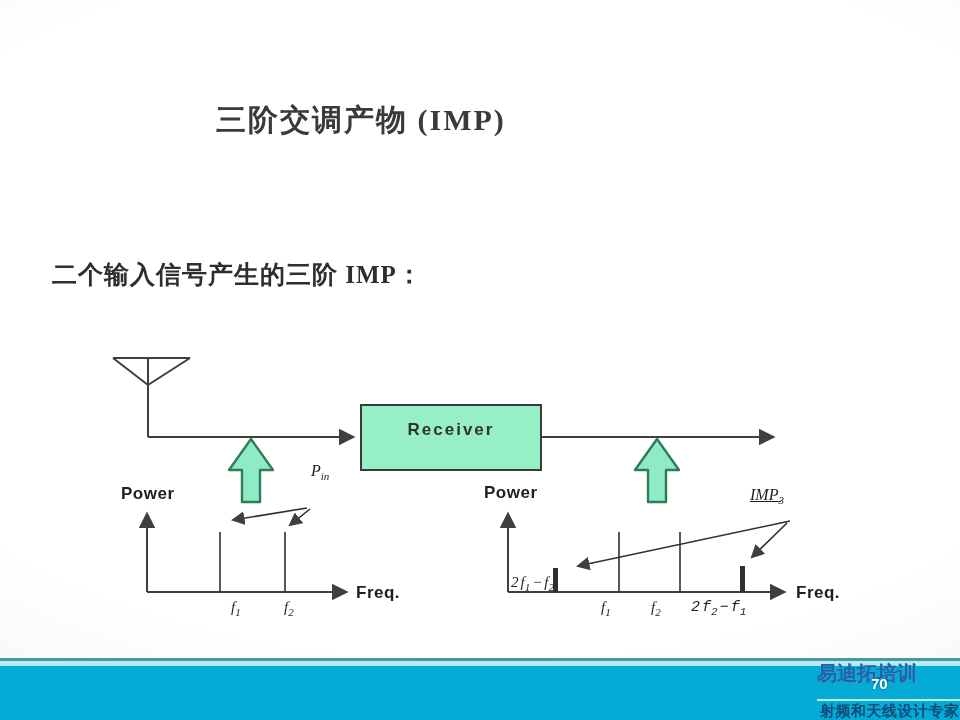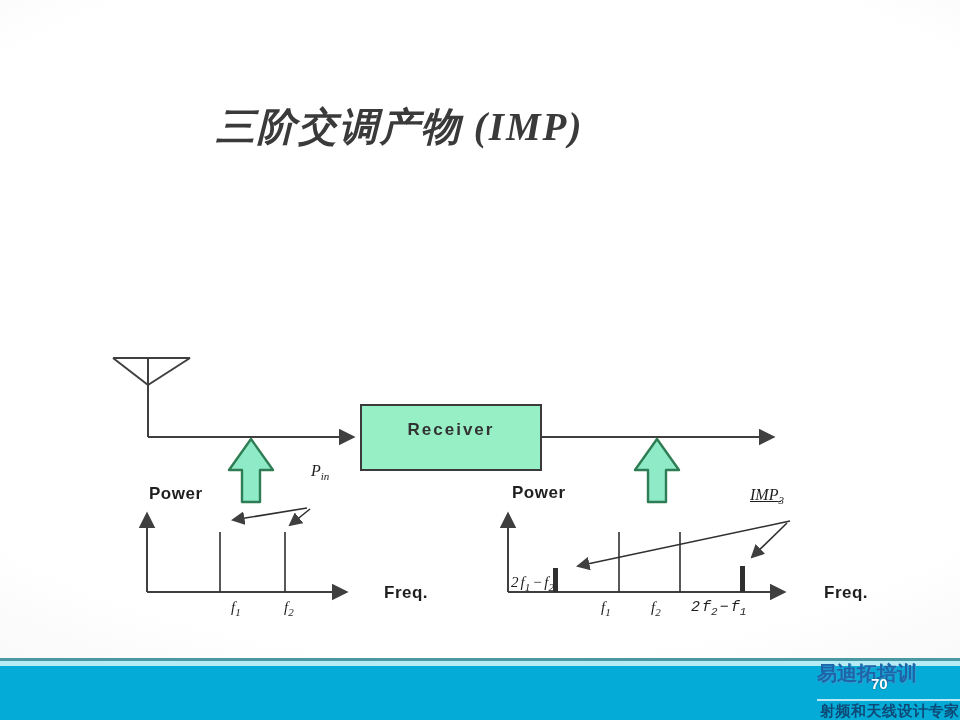--- a/index.html
+++ b/index.html
@@ -5,39 +5,38 @@
   html,body{margin:0;padding:0;background:#888;}
   .slide{
     position:relative;width:960px;height:720px;overflow:hidden;
     background:
       radial-gradient(ellipse 130% 95% at 50% 42%, #ffffff 52%, #f3f3f4 78%, #e9e9ea 100%);
     font-family:"Liberation Sans","DejaVu Sans",sans-serif;
   }
   
   .title{
     position:absolute;left:216px;top:100px;
-    font-size:39px;font-weight:bold;color:#3a3a3a;letter-spacing:2px;
+    font-size:30px;font-weight:bold;color:#3a3a3a;letter-spacing:2px;
     font-family:"Liberation Serif","DejaVu Serif",serif;
-    font-style:italic;
   }
   .body-line{
     position:absolute;left:52px;
     font-size:25px;font-weight:600;color:#2e2e2e;letter-spacing:1px;
     font-family:"Liberation Serif","DejaVu Serif",serif;
     white-space:nowrap;
   }
   .body-line.l1{top:210px;}
   .body-line.l2{top:258px;}
   
   svg.diagram{position:absolute;left:0;top:0;z-index:1;}
   .shape-line{stroke:#3f3f3f;stroke-width:2;fill:none;}
   .thin-line{stroke:#2f2f2f;stroke-width:1.6;fill:none;}
   .block-arrow{stroke:#2e7d54;stroke-width:2.4;stroke-linejoin:round;}
   .lbl{position:absolute;z-index:2;white-space:nowrap;}
-  .axis-lbl{font-size:17px;font-weight:bold;color:#1f1f1f;letter-spacing:0.5px;margin-left:28px;}
+  .axis-lbl{font-size:17px;font-weight:bold;color:#1f1f1f;letter-spacing:0.5px;}
   .receiver-lbl{
     left:361px;top:405px;width:180px;height:49px;
     display:flex;align-items:center;justify-content:center;
     font-size:17px;font-weight:bold;color:#333;letter-spacing:2px;
   }
   .math{
     font-family:"Liberation Serif","DejaVu Serif",serif;
     font-style:italic;font-size:16px;color:#1e1e1e;
   }
   .math sub{font-size:11px;font-style:italic;}
@@ -62,20 +61,21 @@
     position:absolute;left:871px;top:675px;z-index:5;
     font-size:15px;font-weight:bold;color:#ffffff;text-shadow:0 0 2px #0a5a7a;
   }
 </style>
 </head>
 <body>
 
 <div class="slide">
 
   <div class="title">三阶交调产物 (IMP)</div>
+  <div class="body-line l2">二个输入信号产生的三阶 IMP：</div>
 
   <svg class="diagram" width="960" height="720" viewBox="0 0 960 720">
     <defs>
       <marker id="ah" viewBox="0 0 10 10" refX="8.5" refY="5" markerWidth="8.5" markerHeight="8.5" orient="auto-start-reverse">
         <path d="M0,0 L10,5 L0,10 z" fill="#3f3f3f"></path>
       </marker>
     </defs>
 
     <g>
       <path class="shape-line" d="M113,358 L190,358"></path>

